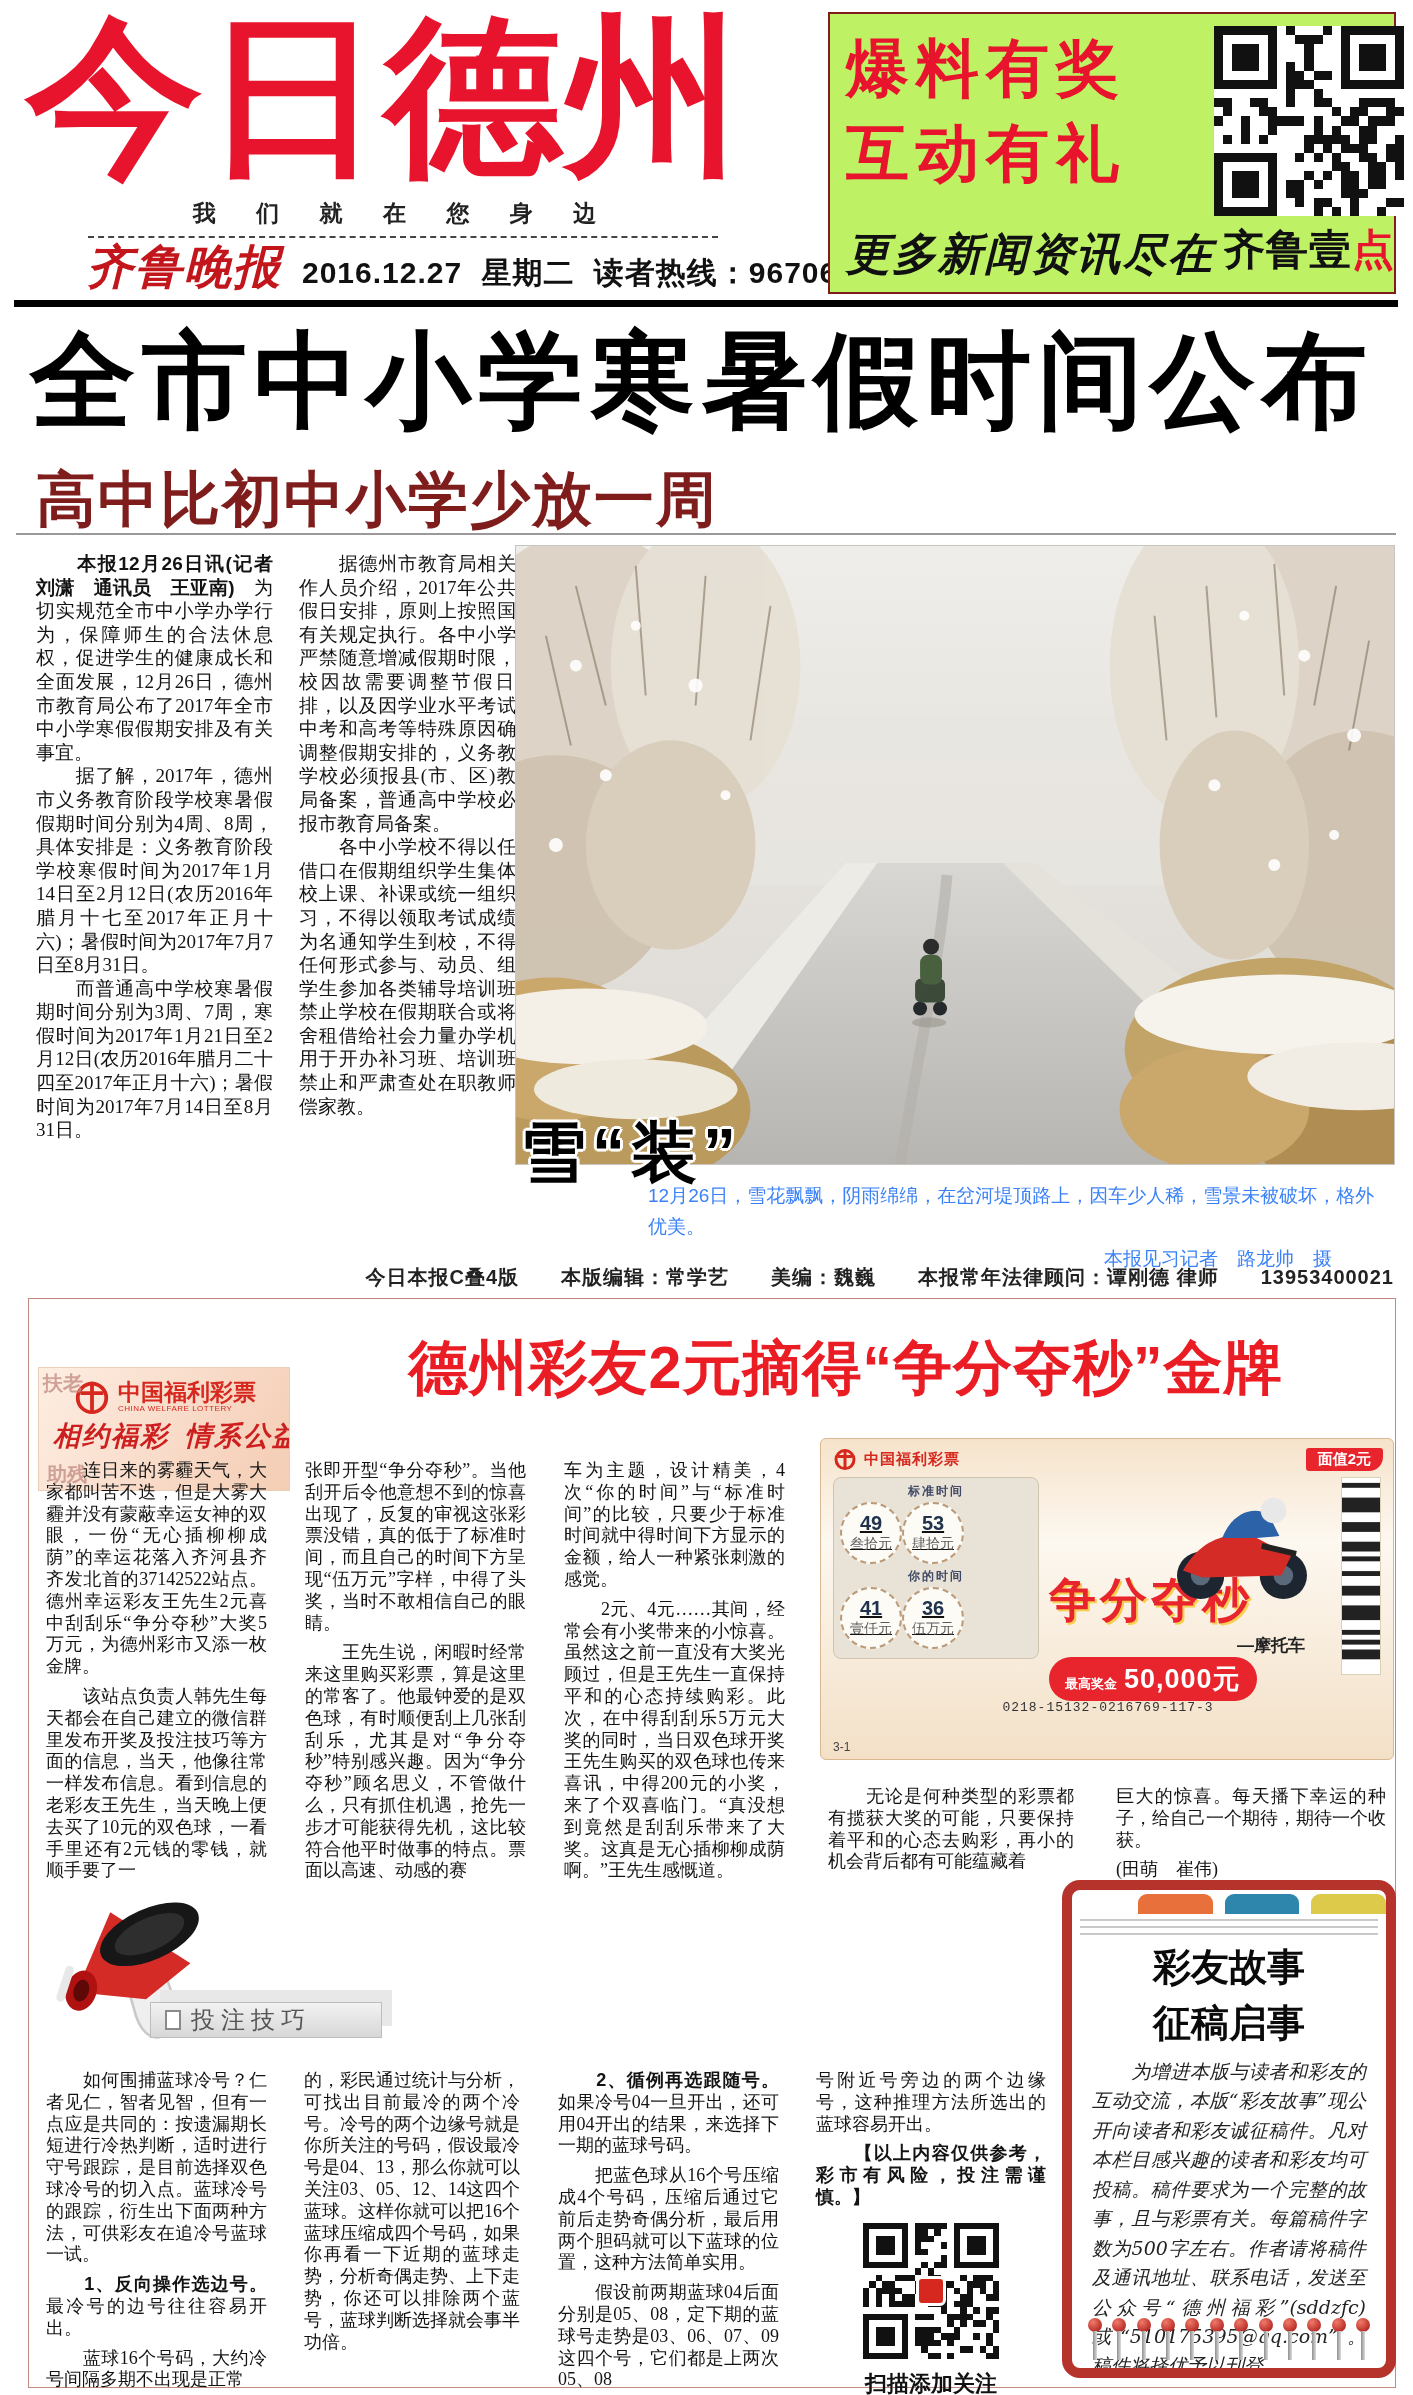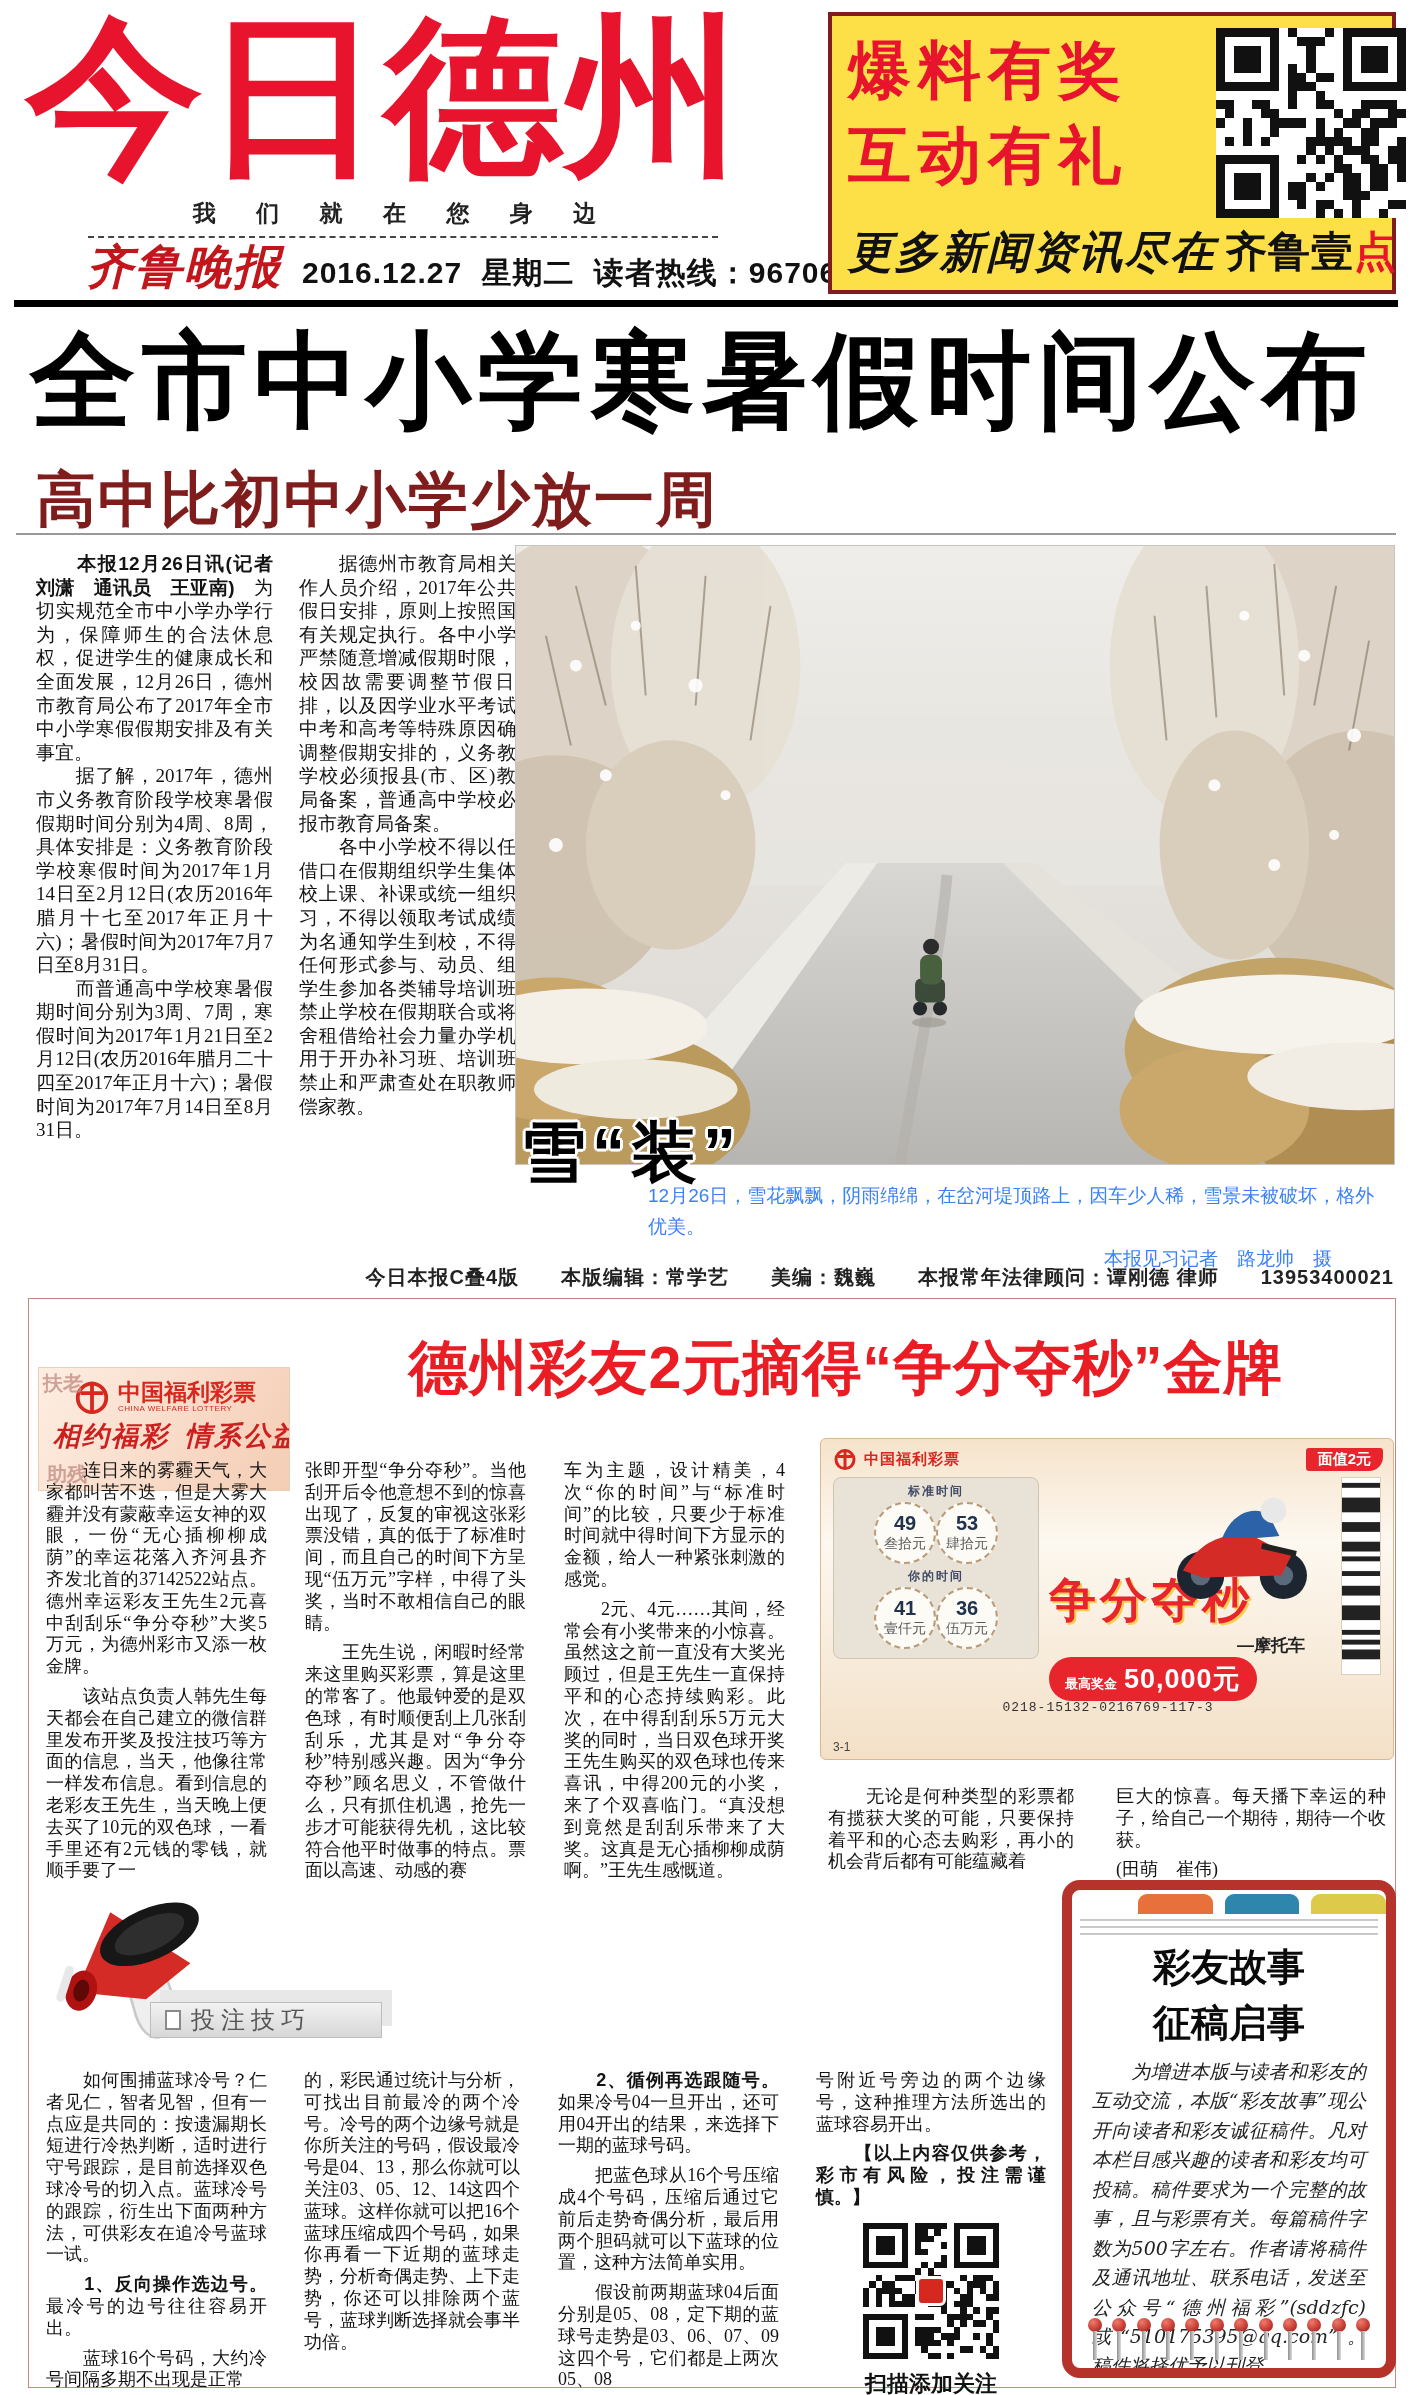--- a/index.html
+++ b/index.html
@@ -9,22 +9,22 @@
   
   .masthead-logo{position:absolute;left:26px;top:6px;font-size:172px;line-height:1.05;font-weight:900;
       color:#e8142d;letter-spacing:2px;transform:scaleX(1.03);transform-origin:left top;white-space:nowrap;}
   .tagline{position:absolute;left:88px;top:198px;width:630px;text-align:center;font-size:23px;font-weight:700;
       letter-spacing:17px;color:#222;border-bottom:2px dashed #444;padding-bottom:7px;}
   .dateline{position:absolute;left:86px;top:236px;display:flex;align-items:baseline;gap:20px;}
   .qlwb{font-family:"Liberation Serif","DejaVu Serif",serif;font-style:italic;font-weight:700;
       font-size:47px;color:#c3161c;letter-spacing:2px;}
   .date-text{font-size:30px;font-weight:700;letter-spacing:1px;word-spacing:10px;color:#111;}
 
-  .promo-box{position:absolute;left:828px;top:12px;width:568px;height:282px;border:4px solid #7f1d1d;
-      box-sizing:border-box;display:flex;padding:12px 12px 8px 16px;background:#fde047;}
+  .promo-box{position:absolute;left:828px;top:12px;width:568px;height:282px;border:2px solid #7f1d1d;
+      box-sizing:border-box;display:flex;padding:12px 12px 8px 16px;background:#bef264;}
   .promo-left{flex:1;display:flex;flex-direction:column;}
   .promo-red{font-size:63px;font-weight:900;color:#e8142d;letter-spacing:7px;line-height:1.35;white-space:nowrap;}
   .promo-script{margin-top:auto;font-family:"Liberation Serif","DejaVu Serif",serif;font-style:italic;
       font-weight:700;font-size:44px;color:#111;letter-spacing:2px;white-space:nowrap;}
   .promo-right{width:198px;display:flex;flex-direction:column;align-items:center;}
   svg.qr{shape-rendering:crispEdges;display:block;}
   .qr-large{width:190px;height:190px;}
   .brand-row{margin-top:6px;font-size:42px;font-weight:900;letter-spacing:1px;white-space:nowrap;}
   .brand-dot{color:#e8142d;}
 
@@ -83,21 +83,21 @@
       background:linear-gradient(180deg,#f6e3cb,#fdf8f0 32%,#f3e0c7);border:1px solid #d9b892;border-radius:6px;
       padding:8px 10px 6px 12px;overflow:hidden;}
   .t-top{display:flex;align-items:center;gap:7px;}
   .t-brand{font-size:15px;font-weight:900;color:#d6281e;letter-spacing:1px;}
   .t-value{margin-left:auto;background:#e8252d;color:#fff;font-size:15px;font-weight:700;
       padding:2px 12px;border-radius:3px 3px 14px 3px;}
   .t-main{display:flex;gap:10px;margin-top:6px;height:218px;}
   .t-scratchwrap{width:206px;display:flex;flex-direction:column;}
   .t-scratch{background:#e9e3d7;border:1px solid #cfc4b0;border-radius:8px;padding:5px 6px;}
   .t-lbl{font-size:12px;font-weight:700;color:#404a66;text-align:center;letter-spacing:2px;}
-  .t-circles{display:flex;justify-content:center;margin:2px 0 4px;}
+  .t-circles{display:flex;justify-content:flex-start;margin:2px 0 4px;text-decoration:underline;}
   .t-circle{width:58px;height:58px;border:2px dashed #bb9a78;border-radius:50%;background:#fcfbf6;
       display:flex;flex-direction:column;align-items:center;justify-content:center;}
   .t-num{font-size:20px;font-weight:800;color:#20324c;line-height:1;}
   .t-den{font-size:14px;color:#5a5a5a;margin-top:2px;}
   .t-mid{flex:1;position:relative;}
   .t-racer{position:absolute;right:2px;top:0;width:170px;height:128px;}
   .t-title{margin-top:92px;font-size:47px;font-weight:900;color:#e8252d;letter-spacing:4px;
       text-shadow:2px 2px 0 #f6cf4e;white-space:nowrap;}
   .t-sub{text-align:right;font-size:17px;font-weight:700;color:#222;margin-top:2px;padding-right:24px;}
   .t-prizebadge{display:inline-flex;align-items:baseline;gap:7px;background:#e8252d;color:#fff;

